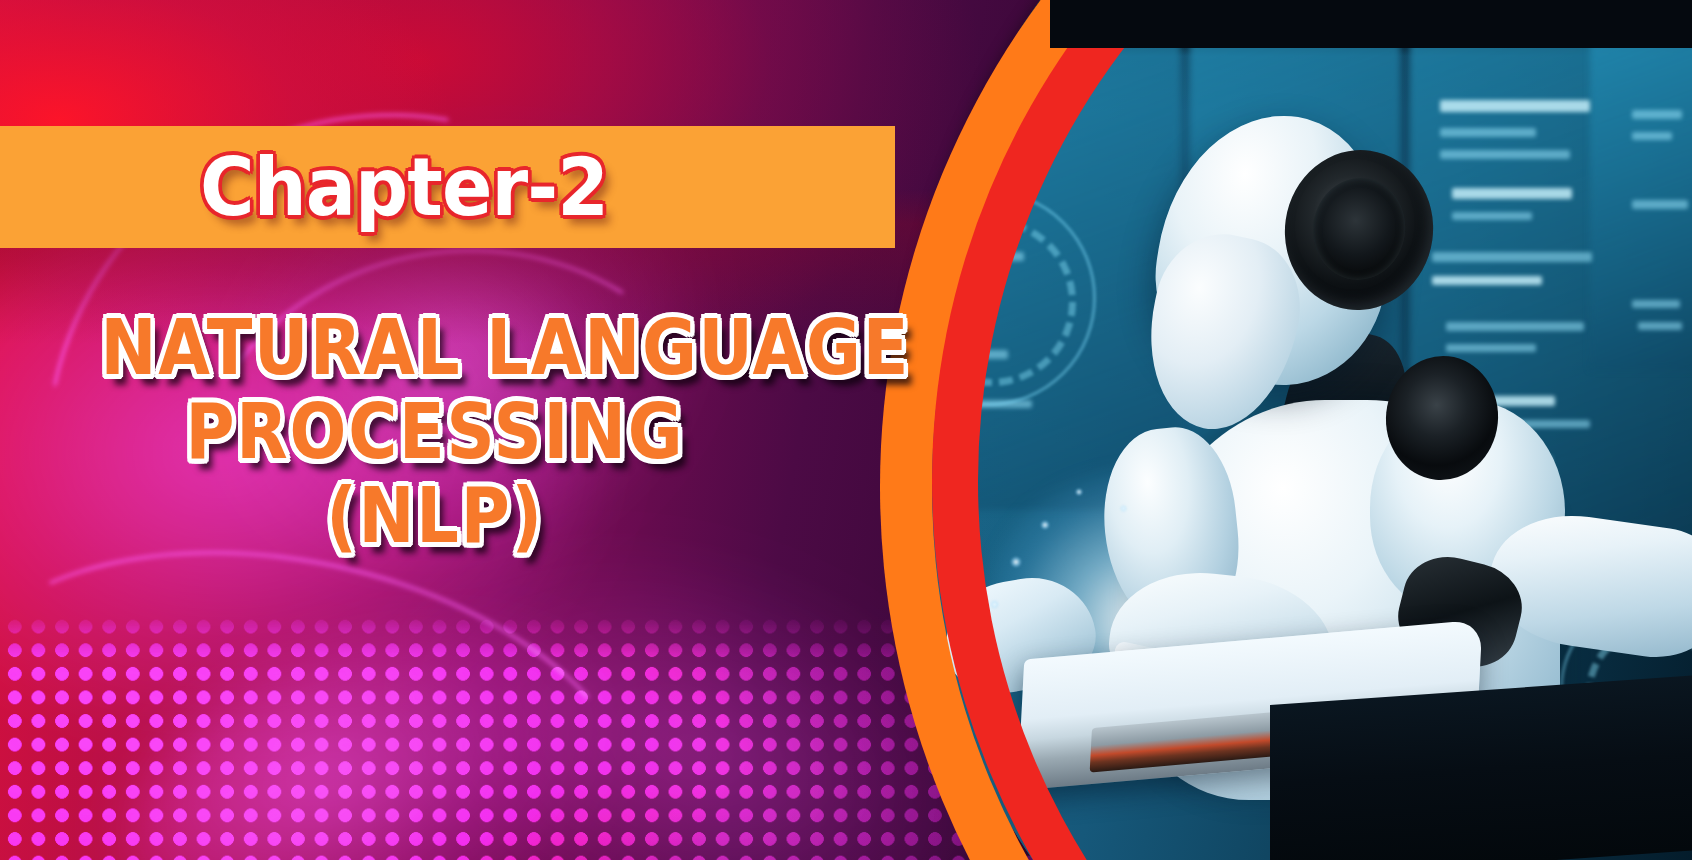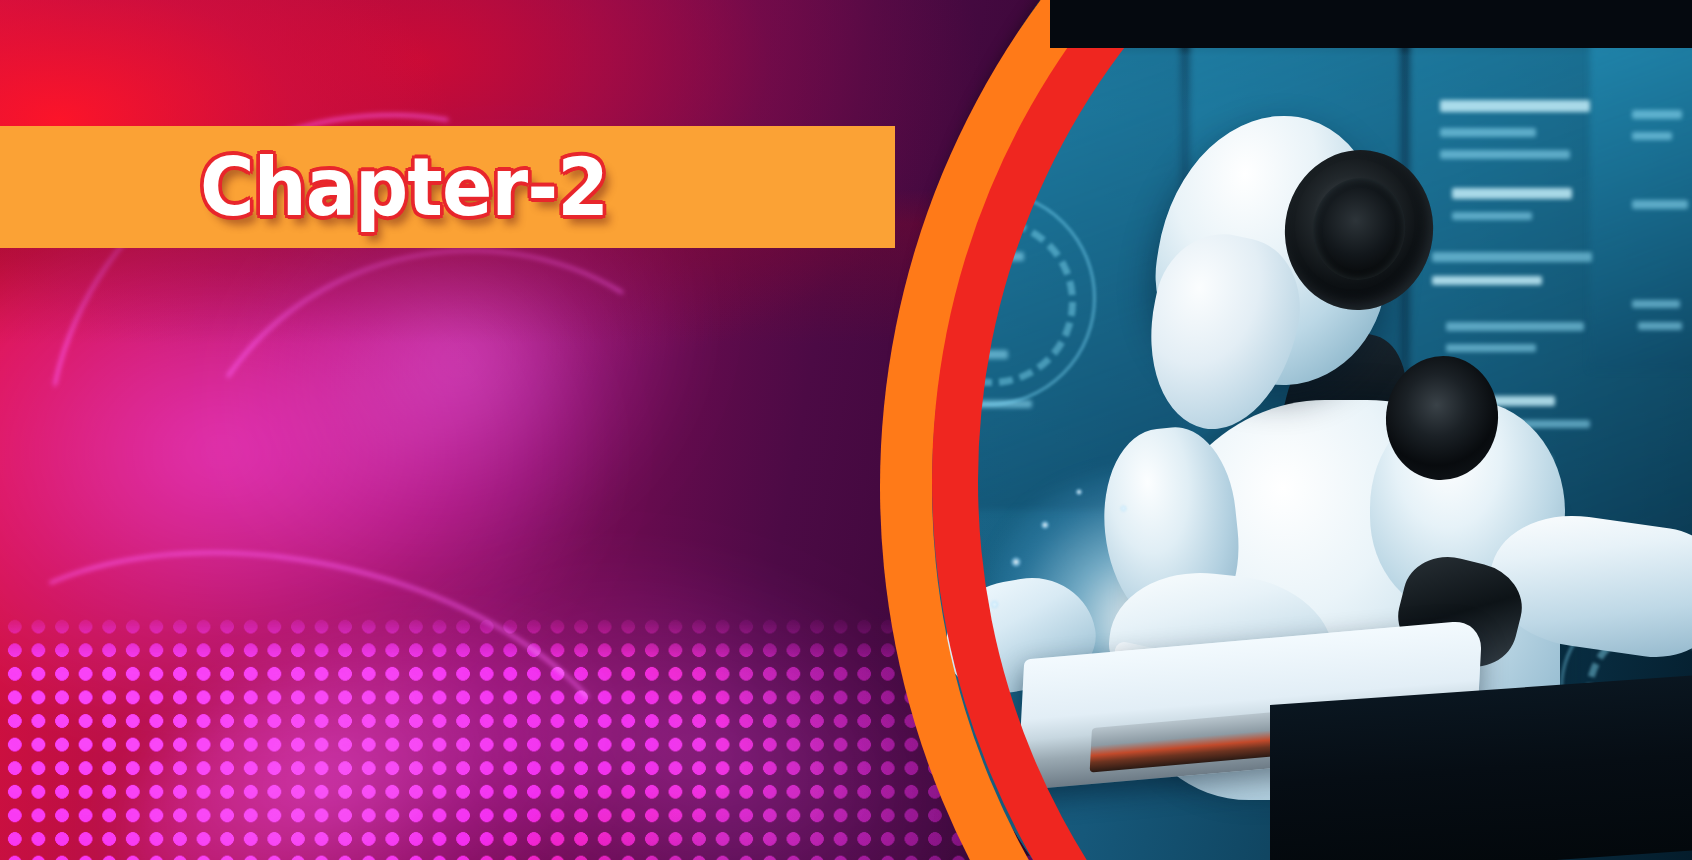--- a/index.html
+++ b/index.html
@@ -479,14 +479,19 @@
     </div>
   </div>
 
   <div class="arc-band"></div>
   <div class="arc-band-inner"></div>
   <div class="arc-mask-top"></div>
 
   <div class="banner"></div>
   <div class="chapter-label">Chapter-2</div>
 
+  <div class="title-block">
+    <span class="title-line">NATURAL LANGUAGE</span>
+    <span class="title-line">PROCESSING</span>
+    <span class="title-line">(NLP)</span>
+  </div>
 
 </div>
 
 </body></html>

